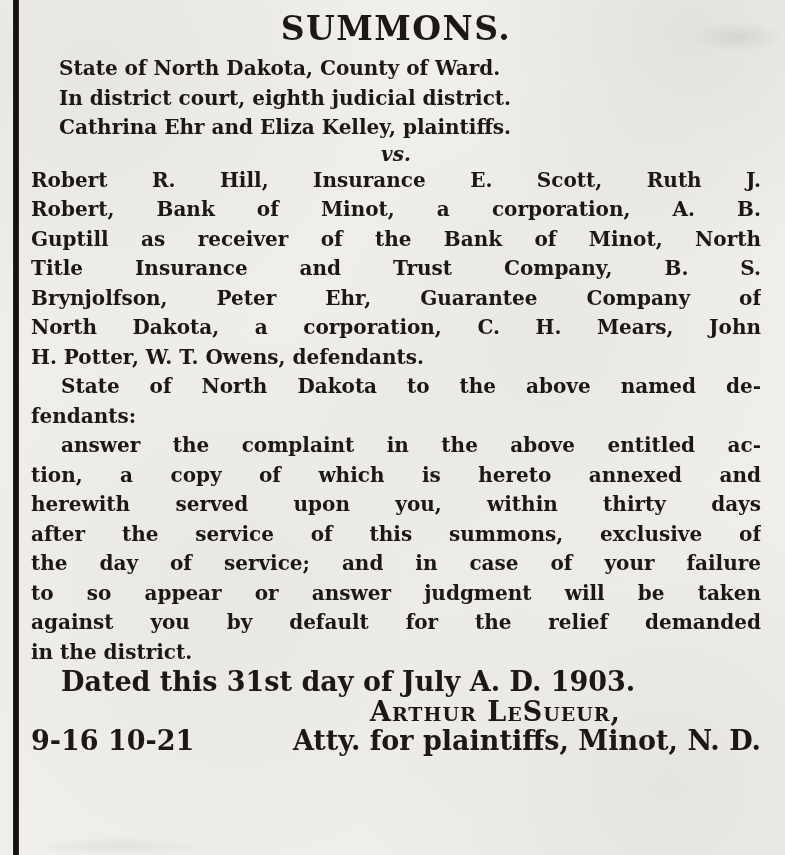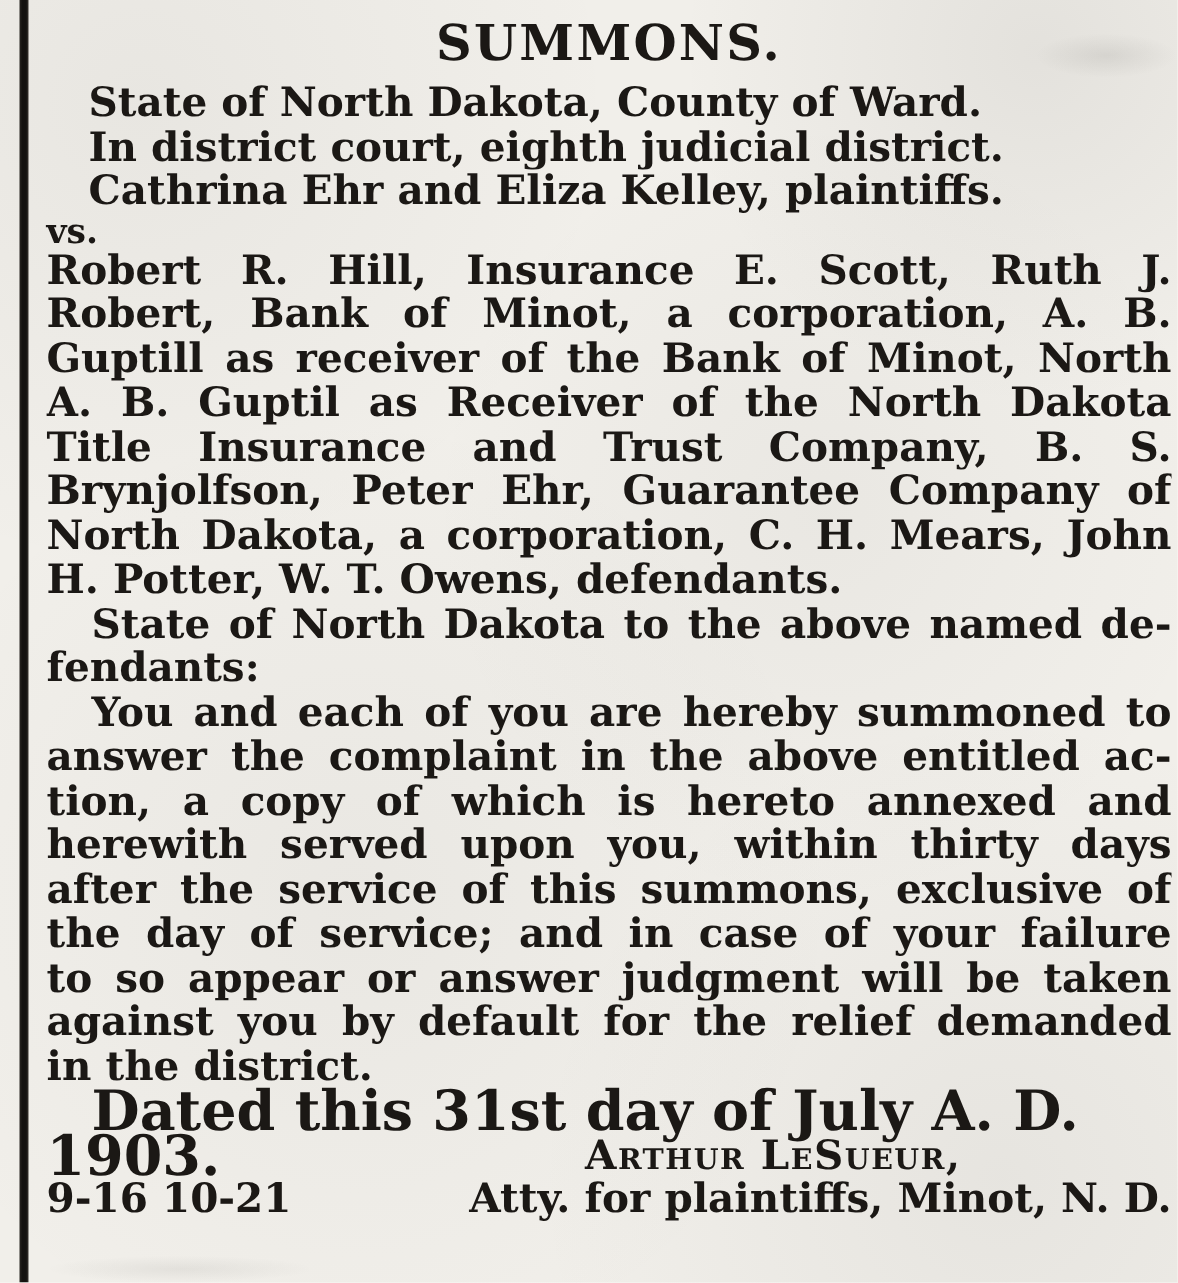--- a/index.html
+++ b/index.html
@@ -43,51 +43,53 @@
   .smudge.top-right {
     right: 0; top: 22px; width: 95px; height: 30px;
     background: radial-gradient(ellipse at center, rgba(70,68,64,0.10), transparent 70%);
   }
   .smudge.bottom-left {
     left: 30px; bottom: 0; width: 180px; height: 18px;
     background: radial-gradient(ellipse at center, rgba(70,68,64,0.08), transparent 70%);
   }
   .column {
     position: relative;
-    padding: 8px 4px 0 31px;
+    padding: 8px 24px 0 31px;
     width: 785px;
   }
   .notice-title {
     text-align: center;
     font-size: 33px;
     line-height: 42px;
     letter-spacing: 1.5px;
     margin-bottom: 4px;
   }
   .line {
-    font-size: 27px;
+    font-size: 20px;
     line-height: 29.5px;
     height: 29.5px;
     white-space: normal;
     overflow: hidden;
   }
   .caption .line { text-indent: 28px; text-align: left; }
   .versus {
-    font-size: 23px;
+    text-align: center;
+    font-size: 20px;
     line-height: 23px;
     height: 23px;
+    font-style: italic;
   }
   .para .line {
     text-align: justify;
     text-align-last: justify;
   }
   .para .line:last-child { text-align-last: left; }
   .para.indent-first .line:first-child { text-indent: 30px; }
   .dated-line {
-    font-size: 37px;
+    font-size: 27px;
     line-height: 29.5px;
     height: 29.5px;
     text-indent: 30px;
   }
   .signature {
     font-size: 27px;
     line-height: 29.5px;
     height: 29.5px;
     text-align: right;
     padding-right: 140px;
@@ -122,36 +124,34 @@
         <div class="line">Cathrina Ehr and Eliza Kelley, plaintiffs.</div>
       </div>
 
     <div class="versus">vs.</div>
 
     <div class="para">
 
     <div class="line">Robert R. Hill, Insurance E. Scott, Ruth J.</div>
         <div class="line">Robert, Bank of Minot, a corporation, A. B.</div>
         <div class="line">Guptill as receiver of the Bank of Minot, North</div>
-        <div class="line">A. B. Guptil as Receiver of the North Dakota</div>
         <div class="line">Title Insurance and Trust Company, B. S.</div>
         <div class="line">Brynjolfson, Peter Ehr, Guarantee Company of</div>
         <div class="line">North Dakota, a corporation, C. H. Mears, John</div>
         <div class="line">H. Potter, W. T. Owens, defendants.</div>
       </div>
 
     <div class="para indent-first">
 
     <div class="line">State of North Dakota to the above named de-</div>
         <div class="line">fendants:</div>
       </div>
 
     <div class="para indent-first">
 
-    <div class="line">You and each of you are hereby summoned to</div>
         <div class="line">answer the complaint in the above entitled ac-</div>
         <div class="line">tion, a copy of which is hereto annexed and</div>
         <div class="line">herewith served upon you, within thirty days</div>
         <div class="line">after the service of this summons, exclusive of</div>
         <div class="line">the day of service; and in case of your failure</div>
         <div class="line">to so appear or answer judgment will be taken</div>
         <div class="line">against you by default for the relief demanded</div>
         <div class="line">in the district.</div>
       </div>
 

